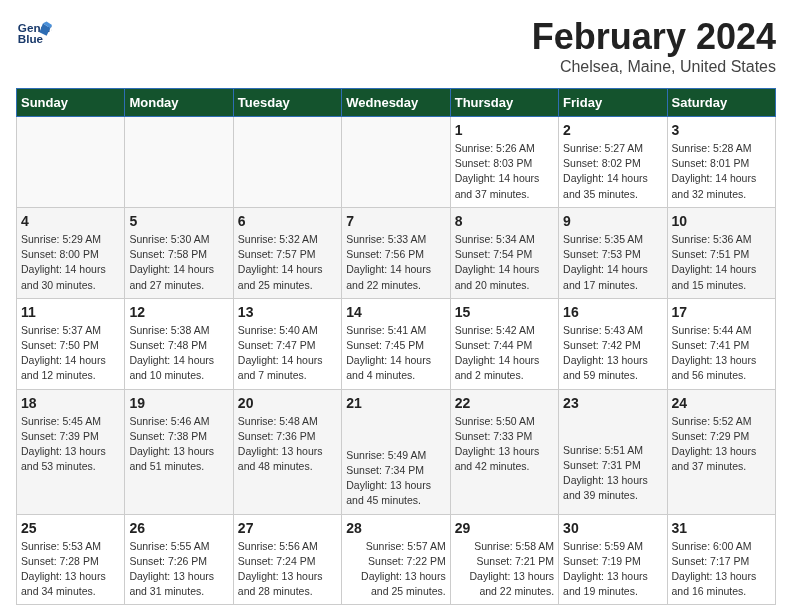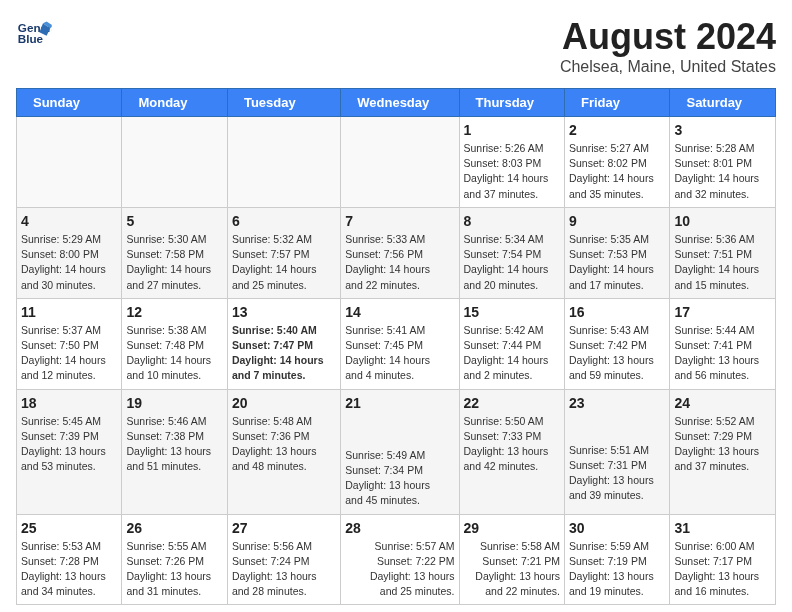--- a/index.html
+++ b/index.html
@@ -36,23 +36,23 @@
     .subtitle {
       font-size: 16px;
       color: #444;
     }
     table {
       width: 100%;
       border-collapse: collapse;
       font-size: 11px;
     }
     thead tr th {
-      background: #3b82f6;
+      background: #14532d;
       color: #fff;
-      padding: 6px 16px;
+      padding: 6px 4px;
       text-align: left;
       font-size: 13px;
       font-weight: bold;
       border: 1px solid #2e6db4;
     }
     tbody tr td {
       border: 1px solid #ccc;
       vertical-align: top;
       padding: 5px 4px;
       height: 88px;
@@ -83,21 +83,21 @@
 <div class="header">
   <div class="logo">
     <svg class="logo-icon" viewBox="0 0 40 40" xmlns="http://www.w3.org/2000/svg">
       <text x="2" y="18" font-size="13" font-weight="bold" fill="#1a3a6b" font-family="Arial">General</text>
       <text x="2" y="30" font-size="13" font-weight="bold" fill="#1a3a6b" font-family="Arial">Blue</text>
       <polygon points="30,8 38,14 34,22 26,18" fill="#2e6db4"></polygon>
       <polygon points="34,6 40,10 38,14 30,8" fill="#4a90d9"></polygon>
     </svg>
   </div>
   <div class="title-block">
-    <div class="main-title">August 2024</div>
+    <div class="main-title">February 2024</div>
     <div class="subtitle">Chelsea, Maine, United States</div>
   </div>
 </div>
 
 <table>
   <thead>
     <tr>
     <th>Sunday</th>
         <th>Monday</th>
         <th>Tuesday</th>
@@ -196,21 +196,21 @@
         </td>
         <td>
           <span class="day-num">12</span>
           <div class="day-info" style="white-space: pre-line;">Sunrise: 5:38 AM
 Sunset: 7:48 PM
 Daylight: 14 hours
 and 10 minutes.</div>
         </td>
         <td>
           <span class="day-num">13</span>
-          <div class="day-info" style="white-space: pre-line; font-weight: bold;">Sunrise: 5:40 AM
+          <div class="day-info" style="white-space: pre-line;">Sunrise: 5:40 AM
 Sunset: 7:47 PM
 Daylight: 14 hours
 and 7 minutes.</div>
         </td>
         <td>
           <span class="day-num">14</span>
           <div class="day-info" style="white-space: pre-line;">Sunrise: 5:41 AM
 Sunset: 7:45 PM
 Daylight: 14 hours
 and 4 minutes.</div>

